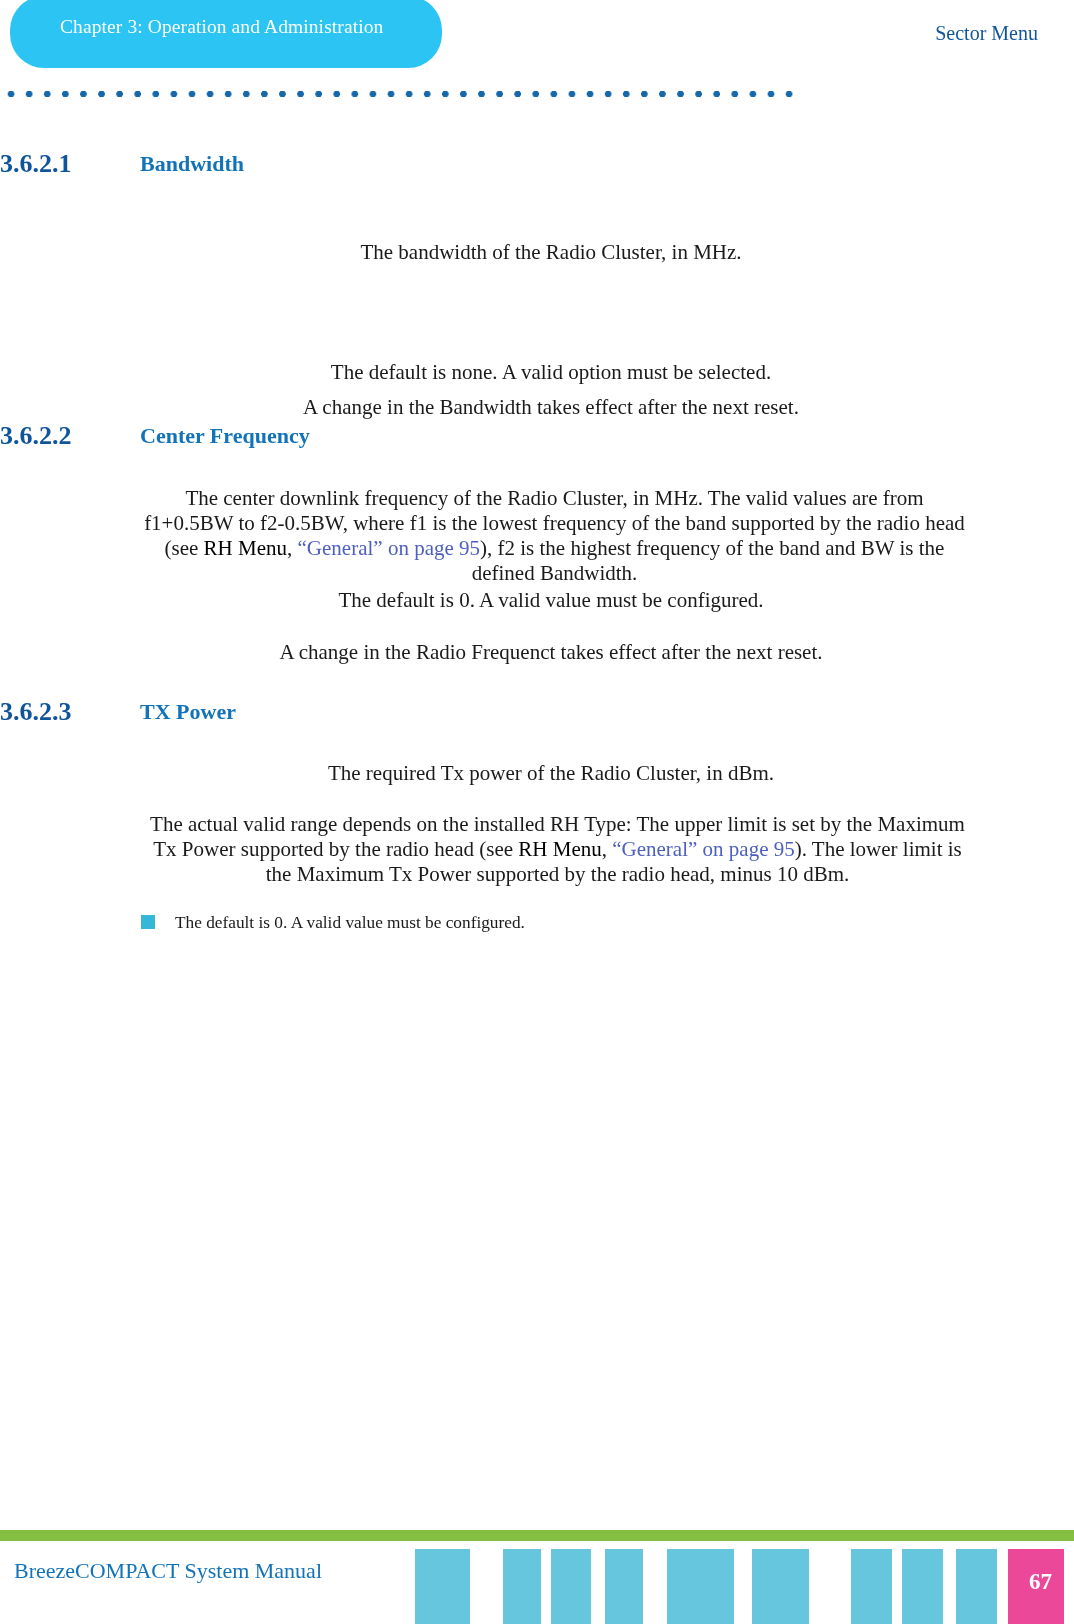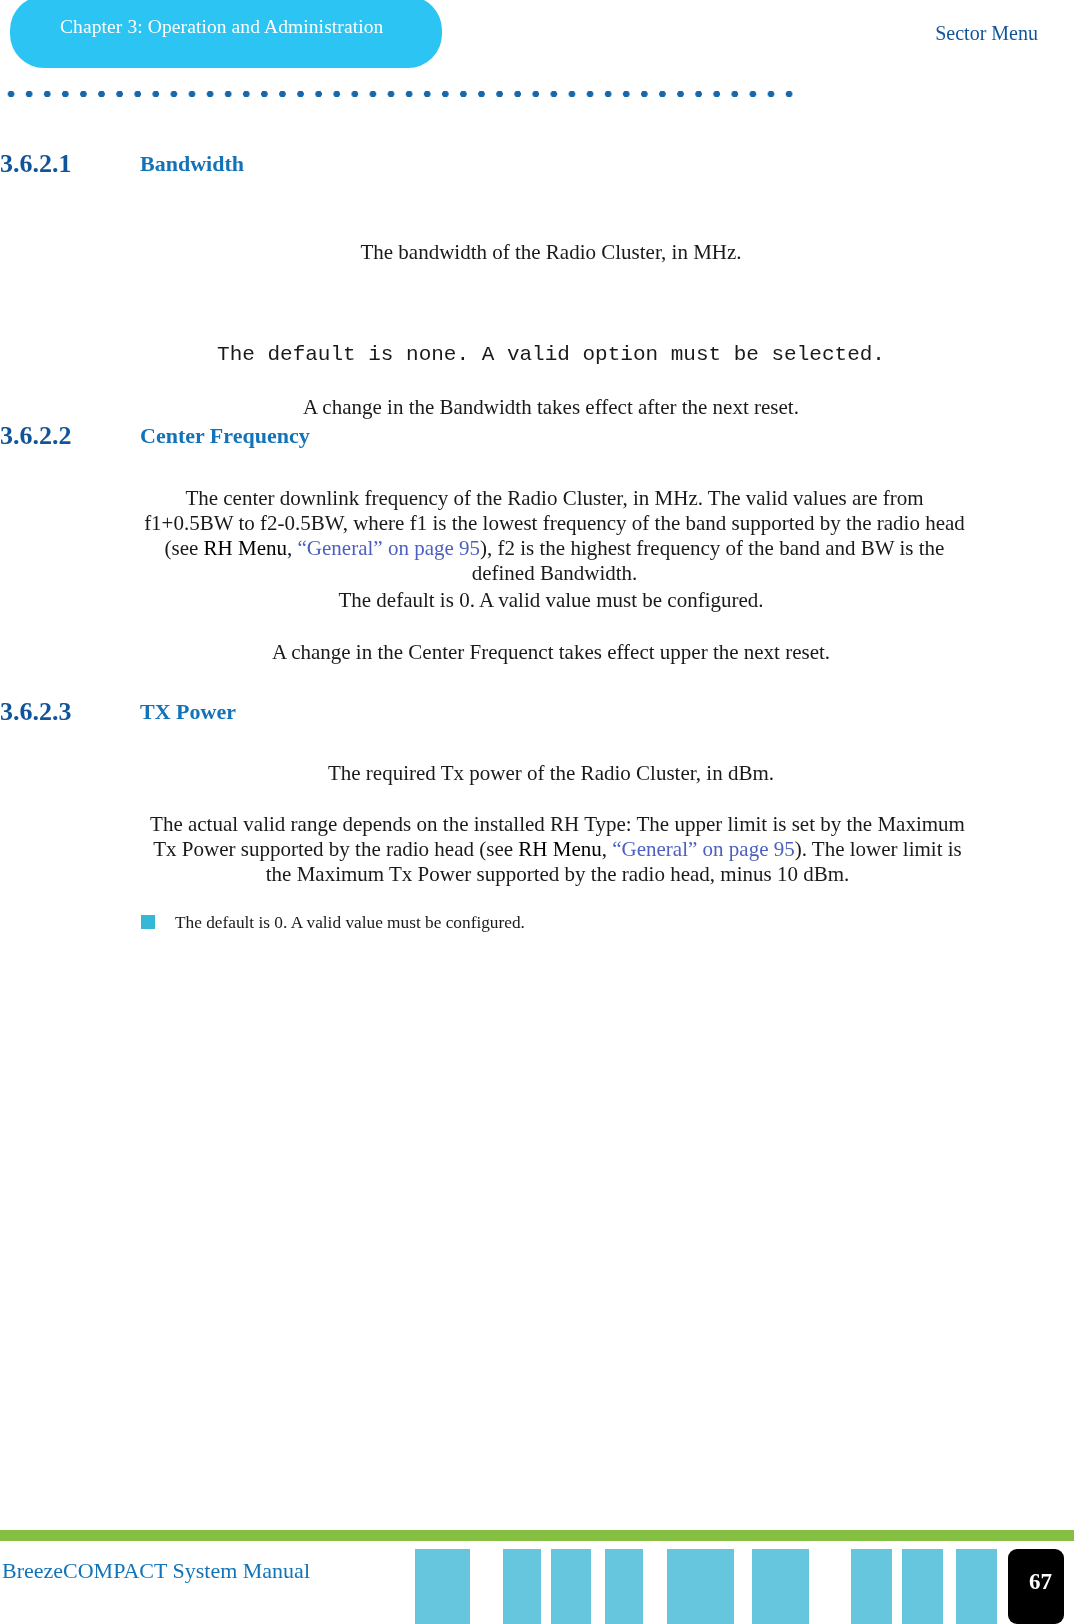--- a/index.html
+++ b/index.html
@@ -149,21 +149,21 @@
   .footer-green-bar {
     position: absolute;
     left: 0;
     top: 14px;
     width: 1074px;
     height: 11px;
     background: #84bf41;
   }
   .footer-manual-title {
     position: absolute;
-    left: 2px;
+    left: 14px;
     top: 42px;
     font-size: 22px;
     color: #1273b9;
     white-space: nowrap;
   }
   .footer-blocks {
     position: absolute;
     left: 0;
     top: 33px;
     width: 1074px;
@@ -172,22 +172,21 @@
   .footer-block {
     position: absolute;
     top: 0;
     height: 75px;
     background: #66c6dd;
   }
   .footer-page-block {
     position: absolute;
     top: 0;
     height: 75px;
-    background: #000000;
-    border-radius: 9px;
+    background: #ec4899;
   }
   .footer-page-num {
     position: absolute;
     right: 12px;
     top: 20px;
     font-size: 23px;
     font-weight: bold;
     color: #ffffff;
   }
 </style>
@@ -203,36 +202,36 @@
 </div>
 
 <div class="content">
 
   <div class="section" style="position:absolute; left:0; top:32px; width:860px;margin-top:8px;">
     <div class="heading-row" style="height:34px;">
       <span class="heading-num">3.6.2.1</span>
       <span class="heading-title">Bandwidth</span>
     </div>
     <p class="body-text" style="position:absolute; left:141px; top:92px; width:820px;">The bandwidth of the Radio Cluster, in MHz.</p>
-    <p class="body-text" style="position:absolute; left:141px; top:194px; width:820px;font-family:Liberation Mono, monospace;">The default is none. A valid option must be selected.</p>
+    <p class="body-text" style="position:absolute; left:141px; top:212px; width:820px;">The default is none. A valid option must be selected.</p>
     <p class="body-text" style="position:absolute; left:141px; top:247px; width:820px;">A change in the Bandwidth takes effect after the next reset.</p>
   </div>
 
   <div class="section" style="position:absolute; left:0; top:312px; width:1074px;">
     <div class="heading-row" style="height:34px;">
       <span class="heading-num">3.6.2.2</span>
       <span class="heading-title">Center Frequency</span>
     </div>
 
     <p class="body-text" style="position:absolute; left:141px; top:66px; width:827px;">
       <span>The center downlink frequency of the Radio Cluster, in MHz. The valid values are from f1+0.5BW to f2-0.5BW, where f1 is the lowest frequency of the band supported by the radio head (see </span><a href="#" class="link">RH Menu</a><span>, </span><a href="#" class="link-alt">“General” on page 95</a><span>), f2 is the highest frequency of the band and BW is the defined Bandwidth.</span>
     </p>
 
     <p class="body-text" style="position:absolute; left:141px; top:168px; width:820px;">The default is 0. A valid value must be configured.</p>
-    <p class="body-text" style="position:absolute; left:141px; top:220px; width:820px;">A change in the Center Frequenct takes effect upper the next reset.</p>
+    <p class="body-text" style="position:absolute; left:141px; top:220px; width:820px;">A change in the Radio Frequenct takes effect after the next reset.</p>
   </div>
 
   <div class="section" style="position:absolute; left:0; top:588px; width:1074px;">
     <div class="heading-row" style="height:34px;">
       <span class="heading-num">3.6.2.3</span>
       <span class="heading-title">TX Power</span>
     </div>
 
     <p class="body-text" style="position:absolute; left:141px; top:65px; width:820px;">The required Tx power of the Radio Cluster, in dBm.</p>
 

